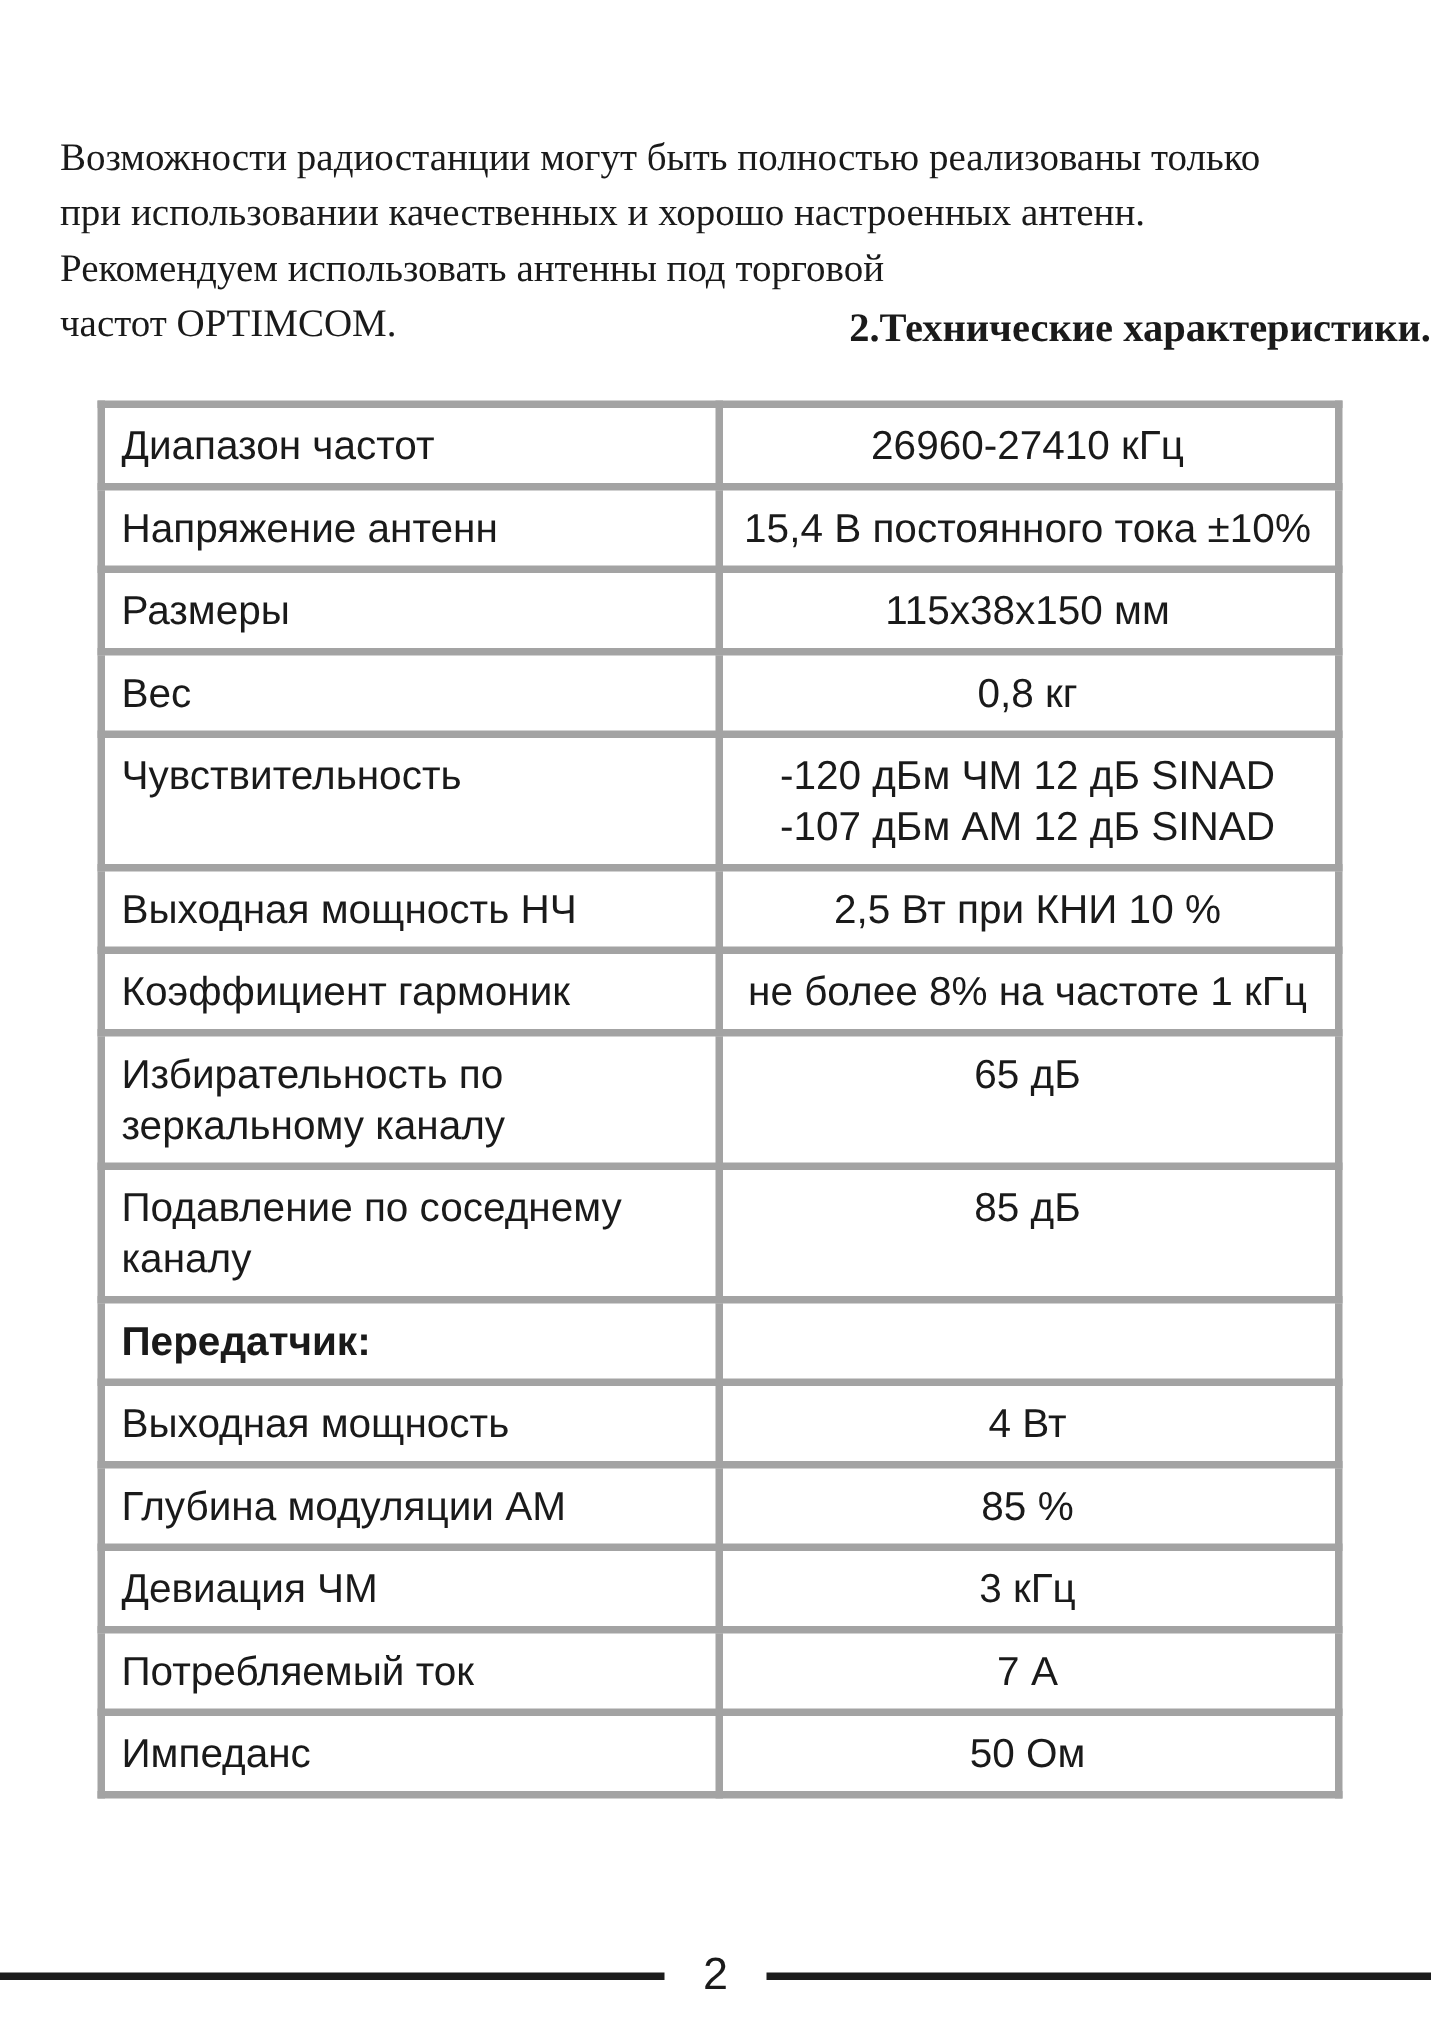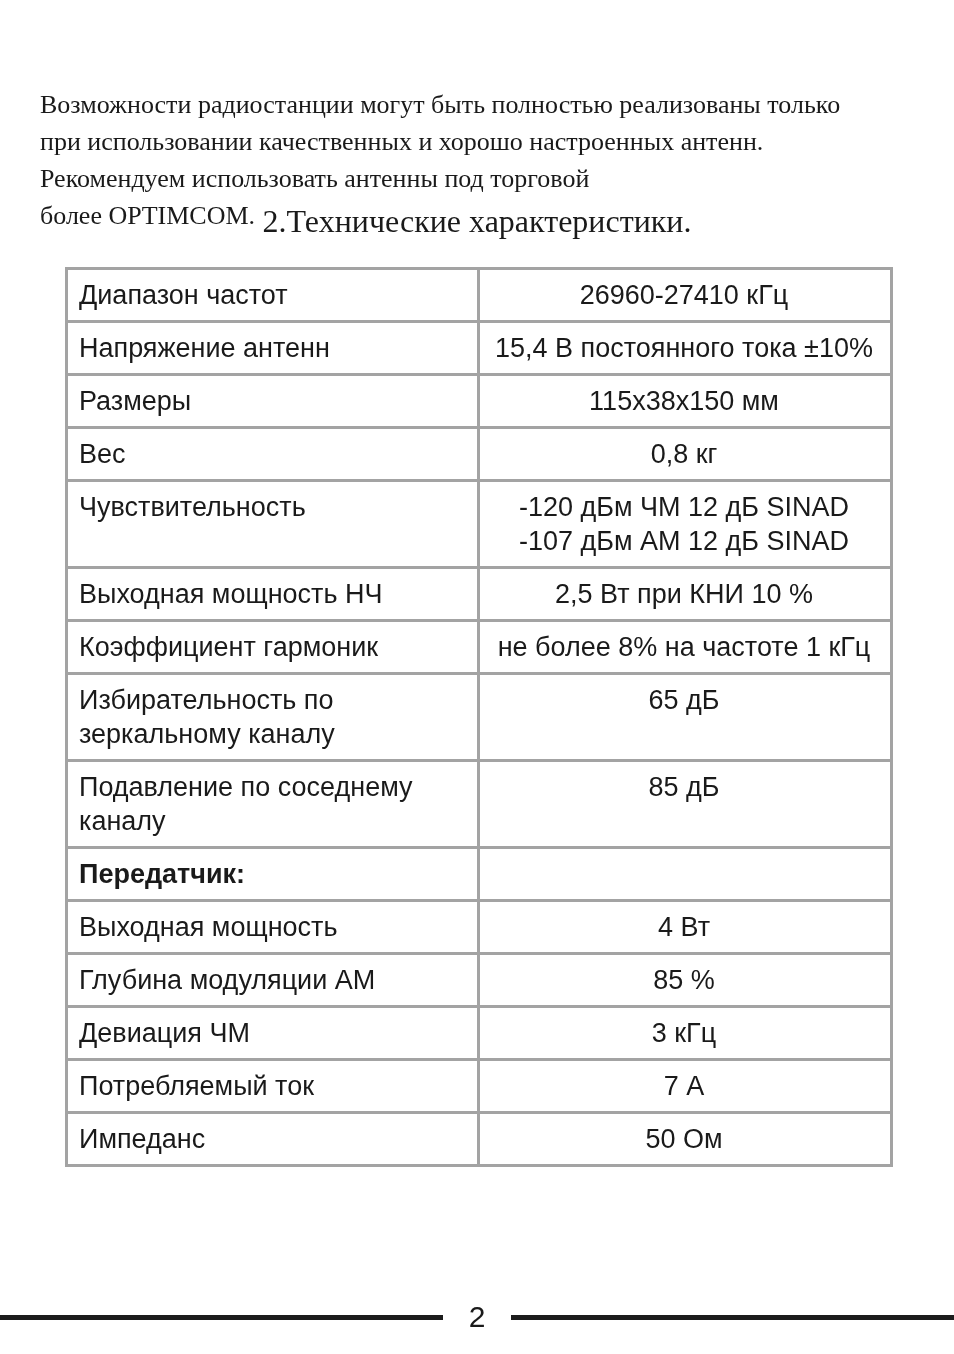--- a/index.html
+++ b/index.html
@@ -26,38 +26,38 @@
     font-size: 26px;
     line-height: 37px;
     white-space: nowrap;
   }
   .intro .brand { font-weight: normal; }
   .heading {
     position: absolute;
     left: 0;
     top: 203px;
     width: 954px;
-    text-align: center;
-    font-weight: normal;
-    font-size: 32px;
+    text-align: right;
+    font-weight: bold;
+    font-size: 27px;
   }
   table.spec-table {
     position: absolute;
     left: 65px;
     top: 267px;
     width: 825px;
     border-collapse: collapse;
     table-layout: fixed;
     font-family: "Liberation Sans", sans-serif;
     font-size: 27px;
   }
   .spec-table col.c-param { width: 412px; }
   .spec-table col.c-value { width: 413px; }
   .spec-table td {
-    border: 3px solid #a3a3a3;
+    border: 5px solid #a3a3a3;
     vertical-align: top;
     line-height: 34px;
     padding: 8px 8px 8px 11px;
   }
   .spec-table td.value {
     text-align: center;
     white-space: pre-line;
     padding-left: 6px;
   }
   .spec-table tr.section td.param { font-weight: bold; }
@@ -84,21 +84,21 @@
 </style>
 </head>
 <body>
 
 <div class="page">
 
   <p class="intro">
     <span>Возможности радиостанции могут быть полностью реализованы только</span><br>
     <span>при использовании качественных и хорошо настроенных антенн.</span><br>
     <span>Рекомендуем использовать антенны под торговой</span><br>
-    <span>более</span>
+    <span>частот</span>
     <span class="brand">OPTIMCOM.</span>
   </p>
 
   <div class="heading">2.Технические характеристики.</div>
 
   <table class="spec-table">
     <colgroup>
         <col class="c-param">
         <col class="c-value">
       </colgroup>

